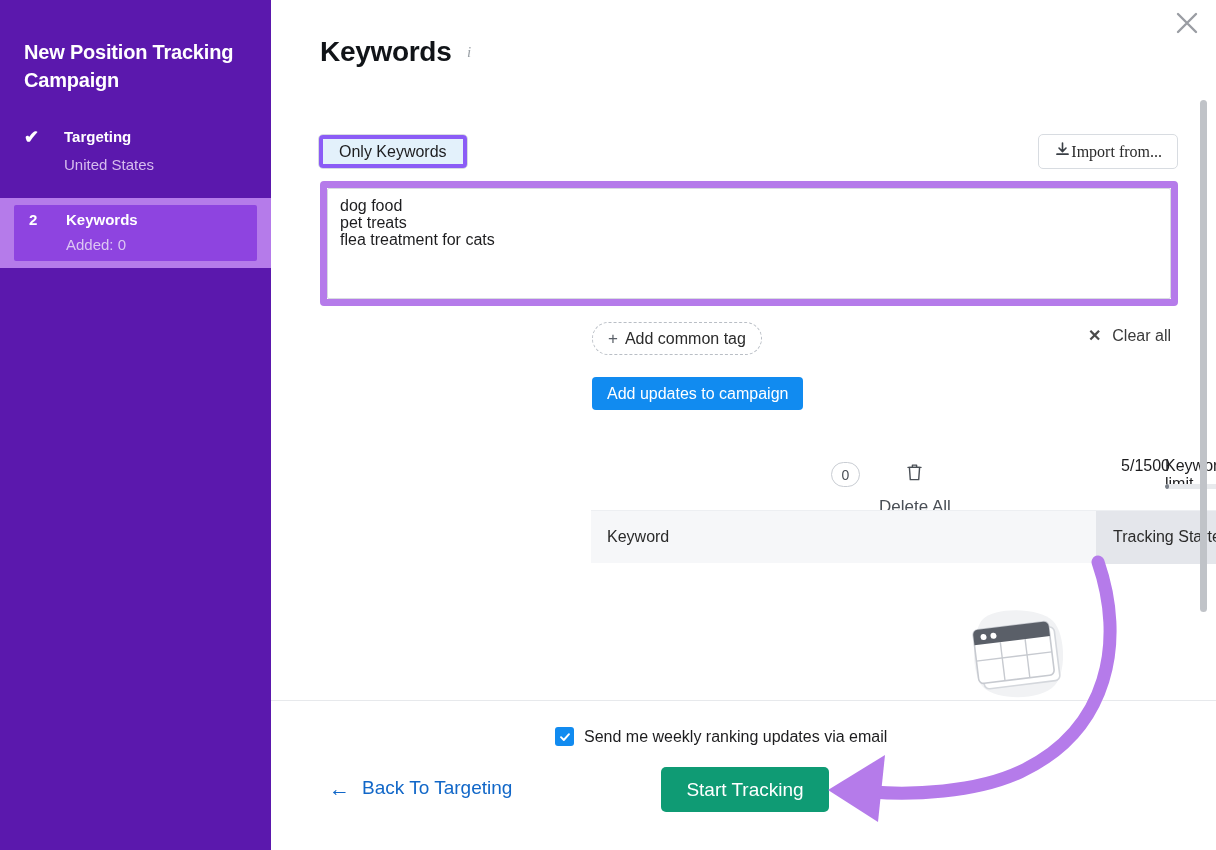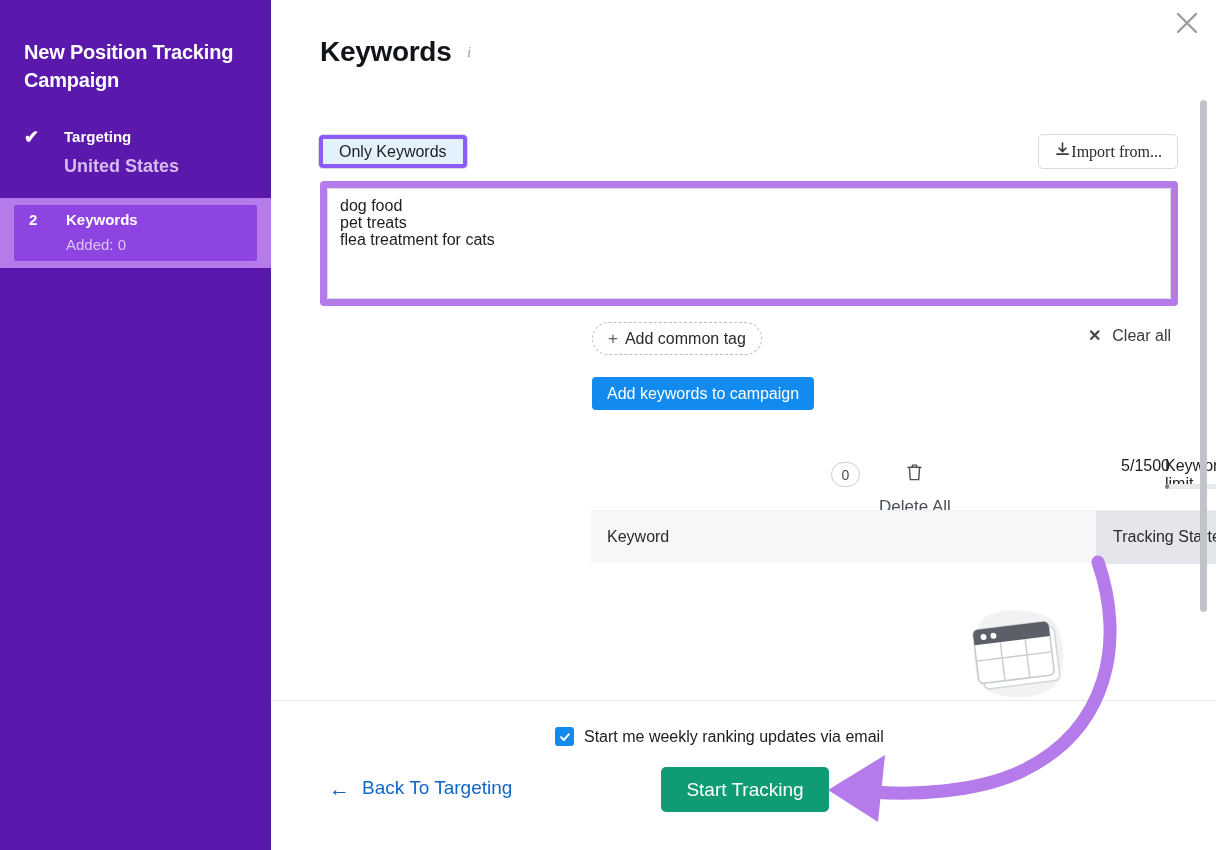--- a/index.html
+++ b/index.html
@@ -45,21 +45,21 @@
     position: absolute; left: 24px; top: 1px;
     font-size: 18px; font-weight: bold; color: #ffffff;
     line-height: 20px;
   }
   .step-label {
     position: absolute; left: 64px; top: 2px;
     font-size: 15px; font-weight: bold; color: #ffffff;
   }
   .step-sub {
     position: absolute; left: 64px; top: 30px;
-    font-size: 18px; color: #D6BCEE; font-weight: bold;
+    font-size: 15px; color: #D6BCEE; font-weight: normal;
   }
 
   
   .step-keywords-wrap {
     position: absolute; left: 0; top: 198px;
     width: 271px; height: 70px;
     background: #B57BEA;
     border: 0;
   }
   .step-keywords-inner {
@@ -382,21 +382,21 @@
     <div class="tag-btn">
       <span class="tag-plus">+</span>
       <span>Add common tag</span>
     </div>
 
     <div class="clear-all">
       <span class="clear-x">✕</span>
       <span>Clear all</span>
     </div>
 
-    <button class="primary-btn">Add keywords to campaign</button>
+    <button class="primary-btn">Add updates to campaign</button>
 
     <div class="added-count">0</div>
     <div class="delete-all">
       <span>
         <svg width="15" height="18" viewBox="0 0 15 18" aria-hidden="true">
           <path d="M2.4 4.4 L12.6 4.4 L11.7 16.6 L3.3 16.6 Z" stroke="#4A4F56" stroke-width="1.4" fill="none" stroke-linejoin="round"></path>
           <path d="M1 4.4 L14 4.4" stroke="#4A4F56" stroke-width="1.4" stroke-linecap="round"></path>
           <path d="M5.4 4.2 L5.4 2.1 L9.6 2.1 L9.6 4.2" stroke="#4A4F56" stroke-width="1.4" fill="none" stroke-linejoin="round"></path>
         </svg>
       </span>
@@ -440,21 +440,21 @@
   </div>
 
   <div class="footer-divider"></div>
 
   <div class="checkbox-row">
     <span class="cb">
       <svg width="12" height="12" viewBox="0 0 12 12" aria-hidden="true">
         <path d="M2 6.2 L4.8 9 L10 3.2" stroke="#ffffff" stroke-width="1.9" fill="none" stroke-linecap="round" stroke-linejoin="round"></path>
       </svg>
     </span>
-    <span>Start me weekly ranking updates via email</span>
+    <span>Send me weekly ranking updates via email</span>
   </div>
 
   <div class="back-link">
     <span class="back-arrow">←</span>
     <span>Back To Targeting</span>
   </div>
 
   <button class="start-btn">Start Tracking</button>
 
   <svg class="anno-arrow" viewBox="0 0 1216 850">

